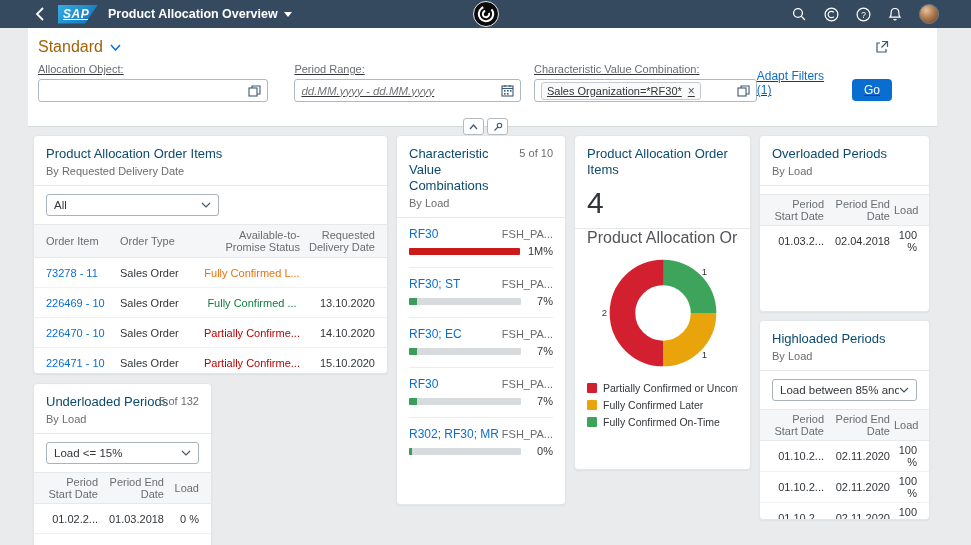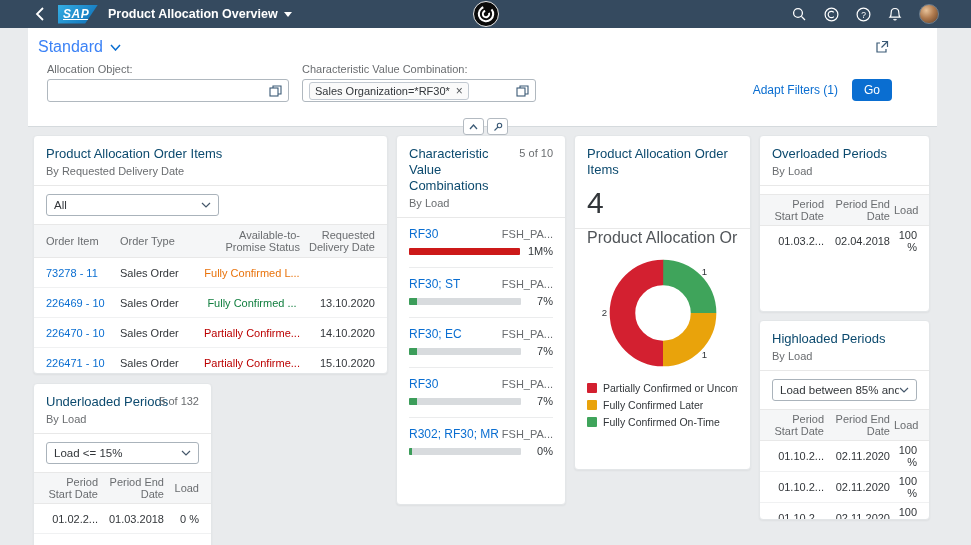--- a/index.html
+++ b/index.html
@@ -17,23 +17,23 @@
   .shell-center { position:absolute; left:50%; transform:translateX(-50%); top:1px; }
   .shell-right { position:absolute; right:32px; display:flex; align-items:center; gap:16px; }
   .shell-icon { width:16px; height:16px; display:flex; align-items:center; justify-content:center; cursor:pointer; }
   .avatar { width:20px; height:20px; border-radius:50%;
     background:radial-gradient(circle at 35% 30%,#e8c39a 0%,#b07b4f 45%,#5d3b24 100%); border:1px solid #6c7d8d; }
 
   
   .panel { position:relative; margin-left:28px; width:909px; background:#fff; height:99px;
     border-bottom:1px solid #d5dadd; }
   .variant-row { padding:10px 0 0 10px; display:flex; align-items:center; }
-  .variant-title { color:#3b82f6; font-size:16px; display:flex; align-items:center; gap:7px; cursor:pointer; }
+  .variant-title { color:#a16207; font-size:16px; display:flex; align-items:center; gap:7px; cursor:pointer; }
   .share-btn { position:absolute; right:48px; top:12px; cursor:pointer; }
-  .filter-row { display:flex; align-items:flex-end; padding:7px 0 0 19px; }
+  .filter-row { display:flex; align-items:flex-end; padding:7px 0 0 10px;text-decoration:underline; }
   .fgroup { display:flex; flex-direction:column; }
   .flabel { font-size:11px; color:#6a6d70; margin-bottom:4px; }
   .finput { height:23px; border:1px solid #b0b8bf; border-radius:3px; background:#fff;
     display:flex; align-items:center; padding:0 6px; font-size:11.5px; }
   .finput input { border:none; outline:none; flex:1; font-size:11.5px; min-width:0;
     font-family:"Liberation Sans","DejaVu Sans",sans-serif; }
   .finput input::placeholder { font-style:italic; color:#74777a; }
   .token { background:#fafafa; border:1px solid #c2c9d1; border-radius:3px; font-size:11px;
     padding:1px 5px; display:flex; align-items:center; gap:6px; white-space:nowrap; }
   .token .x { color:#515559; font-size:12px; cursor:pointer; }
@@ -188,20 +188,38 @@
         <input type="text" style="">
         <span class="vh-icon">
           <svg width="13" height="12" viewBox="0 0 13 12">
               <rect x="1" y="3" width="8" height="8" fill="none" stroke="#3b5a76" stroke-width="1.1"></rect>
               <path d="M4 3 V1 H12 V9 H9" fill="none" stroke="#3b5a76" stroke-width="1.1"></path>
             </svg>
         </span>
       </div>
     </div>
 
+    <div class="fgroup" style="width:238px; margin-left:26px;">
+      <span class="flabel">Period Range:</span>
+      <div class="finput">
+        <input type="text" placeholder="dd.MM.yyyy - dd.MM.yyyy" style="">
+        <span class="cal-icon">
+          <svg width="13" height="13" viewBox="0 0 13 13">
+              <rect x="1" y="2" width="11" height="10" fill="none" stroke="#3b5a76" stroke-width="1.1"></rect>
+              <path d="M1 4.5 H12" stroke="#3b5a76" stroke-width="1.1"></path>
+              <path d="M4 1 V3 M9 1 V3" stroke="#3b5a76" stroke-width="1.1"></path>
+              <rect x="3" y="6" width="1.6" height="1.6" fill="#3b5a76"></rect>
+              <rect x="6" y="6" width="1.6" height="1.6" fill="#3b5a76"></rect>
+              <rect x="9" y="6" width="1.6" height="1.6" fill="#3b5a76"></rect>
+              <rect x="3" y="9" width="1.6" height="1.6" fill="#3b5a76"></rect>
+              <rect x="6" y="9" width="1.6" height="1.6" fill="#3b5a76"></rect>
+            </svg>
+        </span>
+      </div>
+    </div>
 
     <div class="fgroup" style="width:234px; margin-left:13px;">
       <span class="flabel">Characteristic Value Combination:</span>
       <div class="finput">
         <span class="token">
           <span>Sales Organization=*RF30*</span>
           <span class="x">×</span>
         </span>
         <span class="vh-icon">
           <svg width="13" height="12" viewBox="0 0 13 12">

